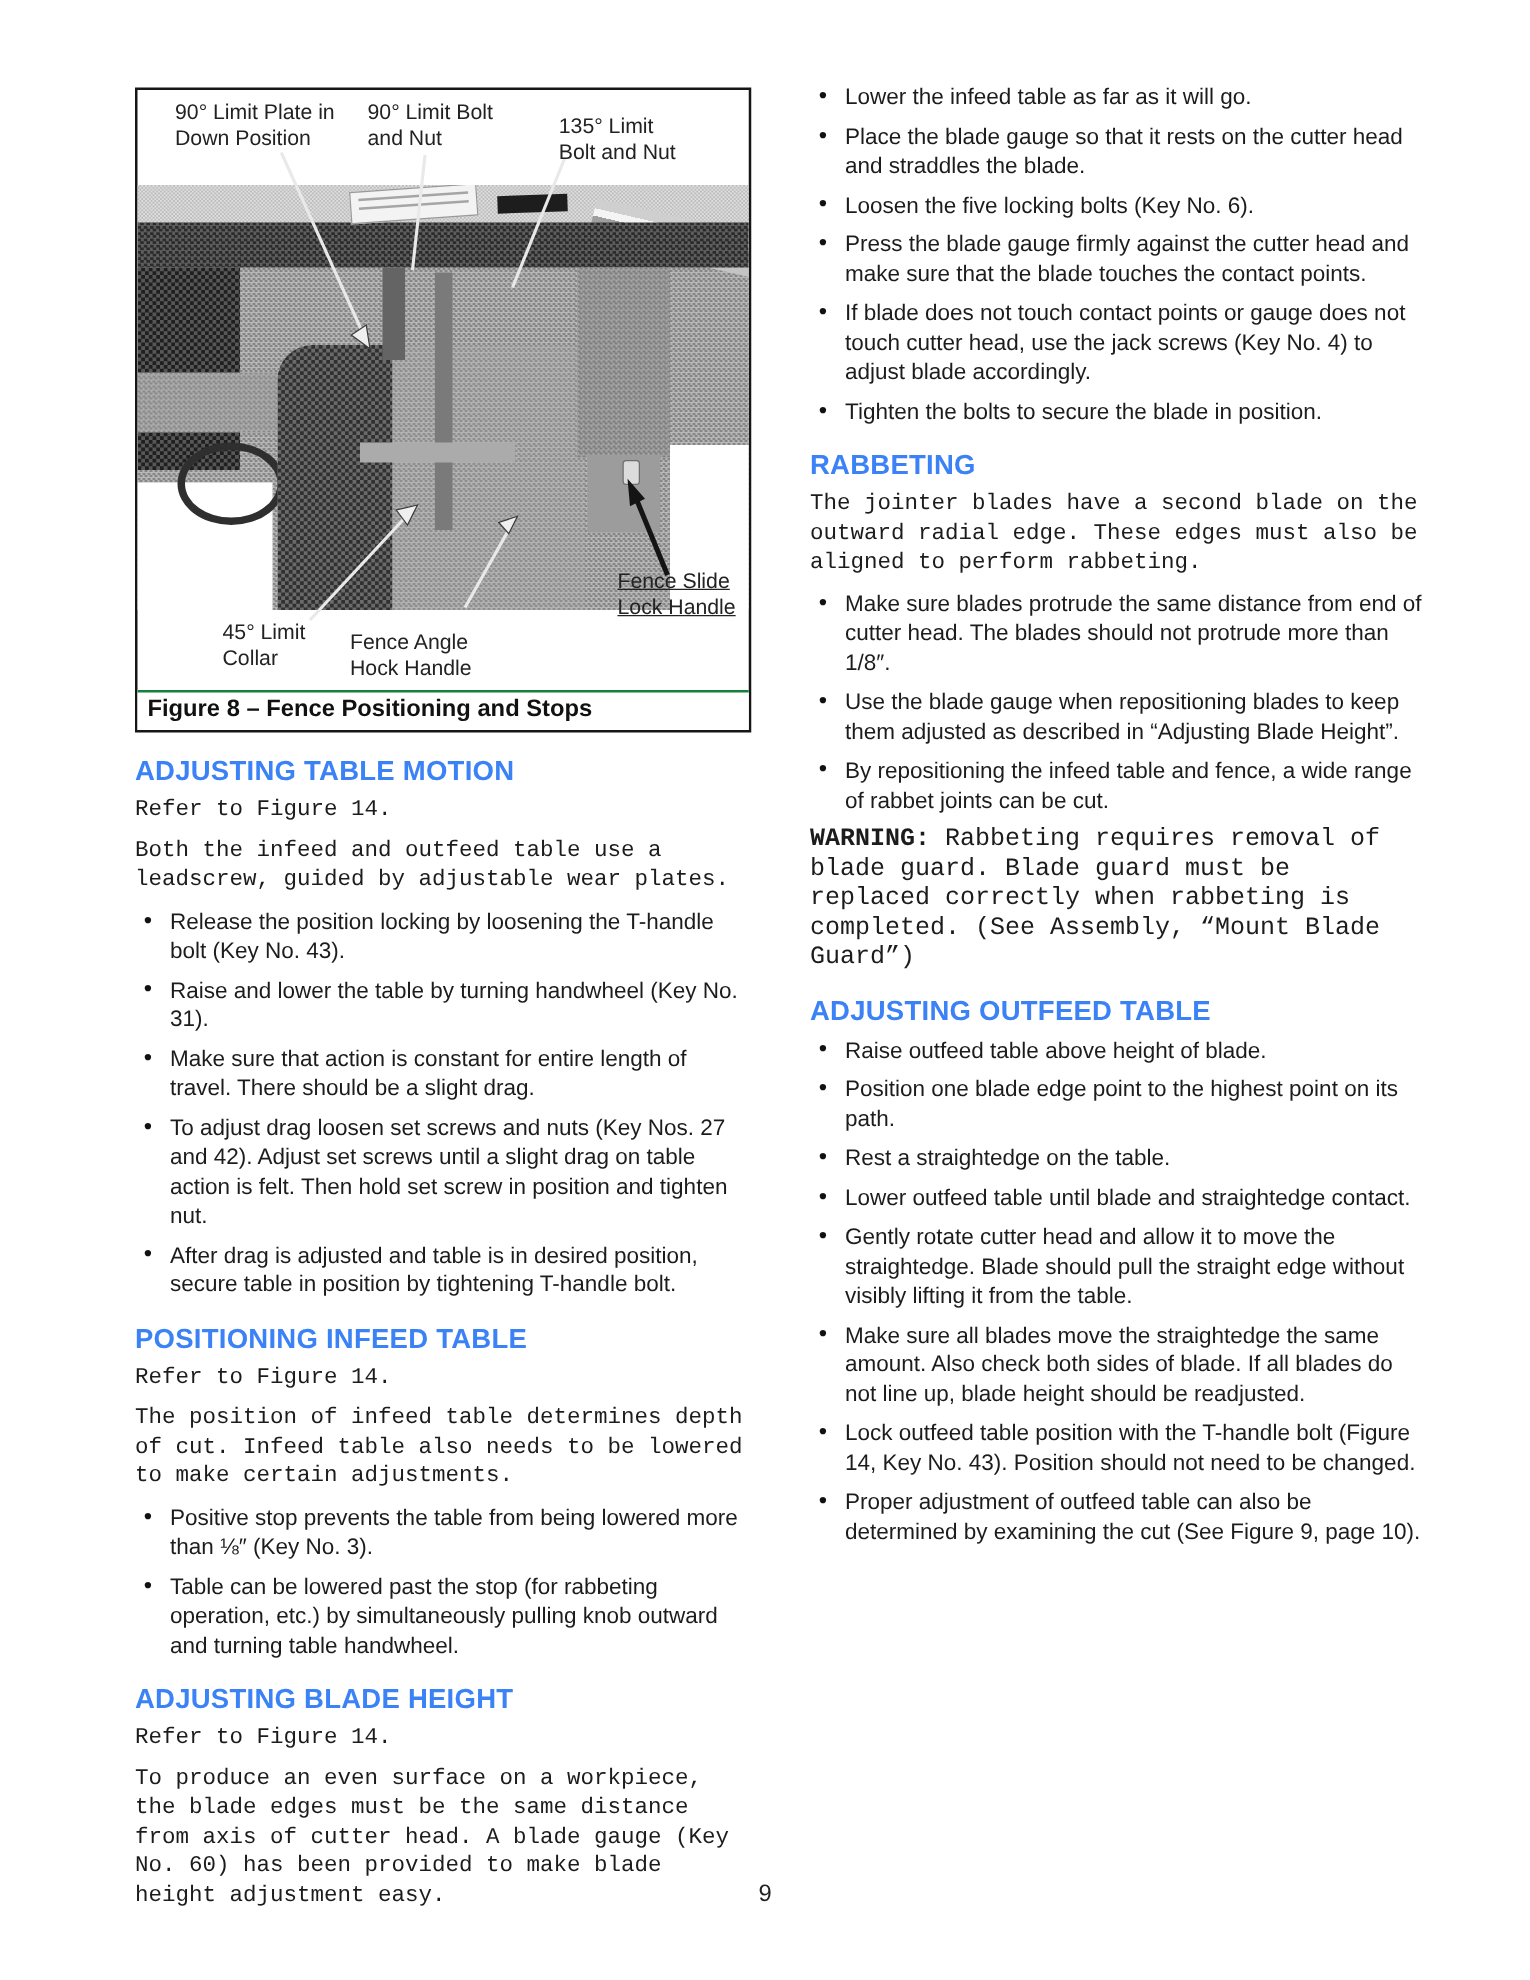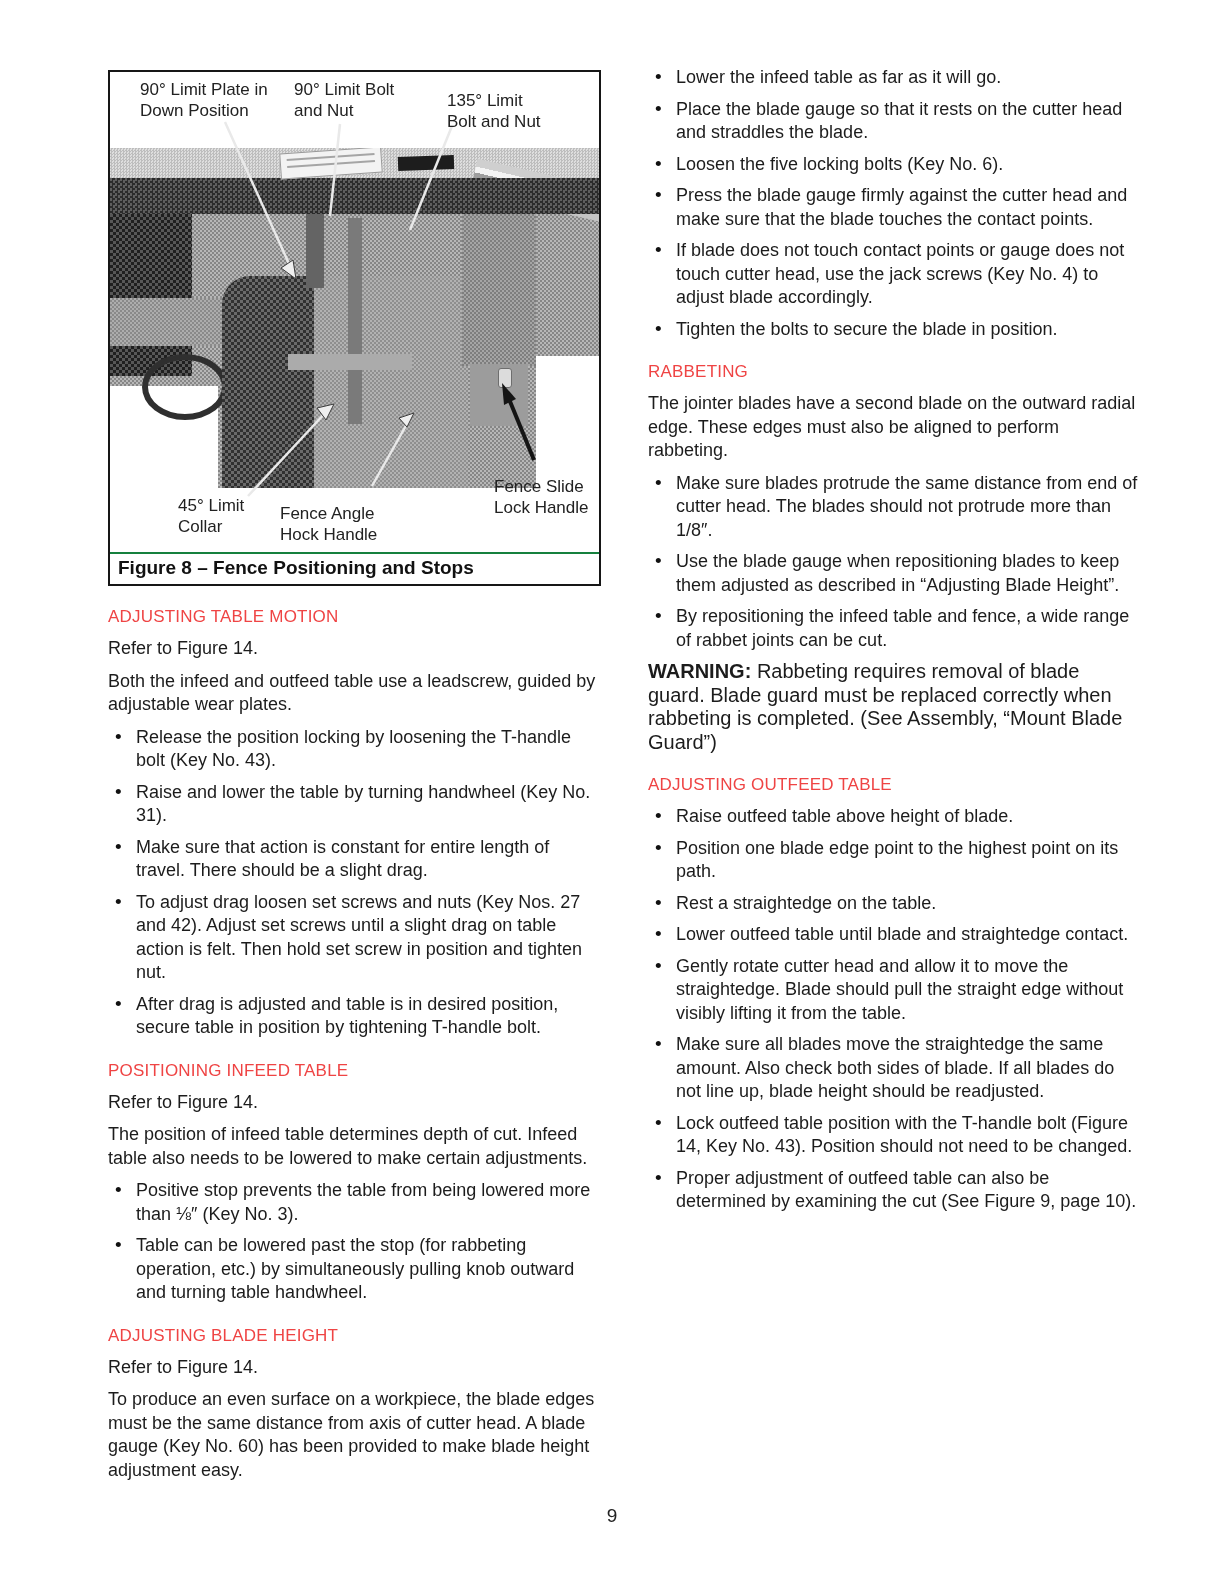--- a/index.html
+++ b/index.html
@@ -9,24 +9,24 @@
     background:#ffffff;
     font-family:"Liberation Sans", sans-serif;
     color:#1c1c1c;
     overflow:hidden;
   }
   .columns{display:flex;gap:48px;padding:58px 84px 0 108px;}
   .col{width:492px;flex:0 0 492px;}
 
   
   h2{
-    font-size:17px;line-height:26px;font-weight:normal;
-    margin:18px 0 7px 0;letter-spacing:.2px;color:#ef4444;
-  }
-  p{font-size:18px;line-height:23.5px;margin:0 0 9px 0;}
+    font-size:22px;line-height:26px;font-weight:bold;
+    margin:18px 0 7px 0;letter-spacing:.2px;color:#3b82f6;
+  }
+  p{font-size:18px;line-height:23.5px;margin:0 0 9px 0;font-family:Liberation Mono, monospace;}
   p.refer{margin-bottom:9px;}
   ul.bullets{list-style:none;margin:2px 0 6px 0;padding:0;}
   ul.bullets li{
     position:relative;padding-left:28px;margin:0 0 8px 0;
     font-size:18px;line-height:23.5px;
   }
   ul.bullets li::before{
     content:"\2022";position:absolute;left:7px;top:-1px;
     font-size:19px;color:#111;
   }
@@ -163,21 +163,21 @@
           <g>
             <line x1="424" y1="388" x2="399" y2="327" stroke="#141414" stroke-width="4"></line>
             <polygon points="392,311 406,327 394,333" fill="#141414"></polygon>
           </g>
         </svg>
 
         <div class="fig-label" style="left:68px;top:423px;">45° Limit
 Collar</div>
         <div class="fig-label" style="left:170px;top:431px;">Fence Angle
 Hock Handle</div>
-        <div class="fig-label" style="left:384px;top:404px;">Fence Slide
+        <div class="fig-label" style="left:384px;top:382px;text-decoration:underline;">Fence Slide
 Lock Handle</div>
 
         <div class="fig-caption">Figure 8 – Fence Positioning and Stops</div>
       </div>
 
       <h2>ADJUSTING TABLE MOTION</h2>
       <p class="refer">Refer to Figure 14.</p>
       <p>Both the infeed and outfeed table use a leadscrew, guided by adjustable wear plates.</p>
       <ul class="bullets">
         <li>Release the position locking by loosening the T-handle bolt (Key No. 43).</li>

